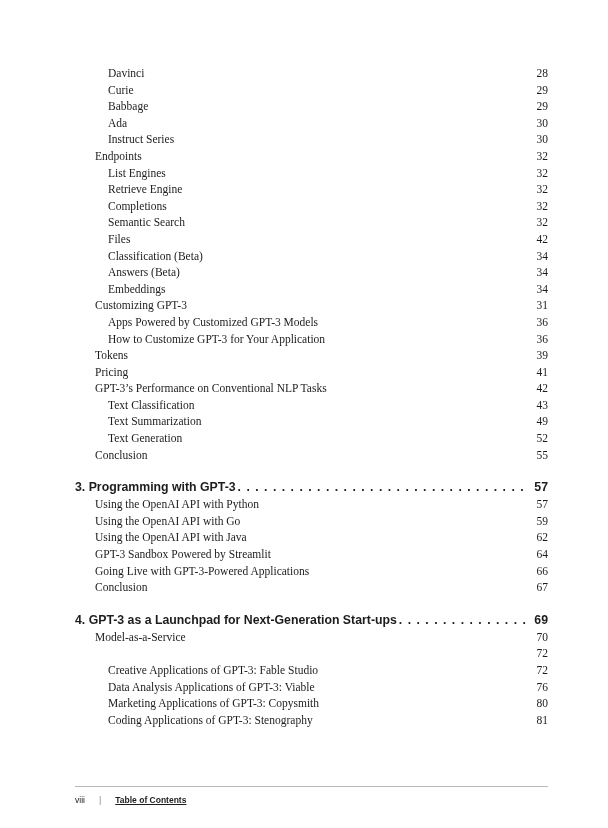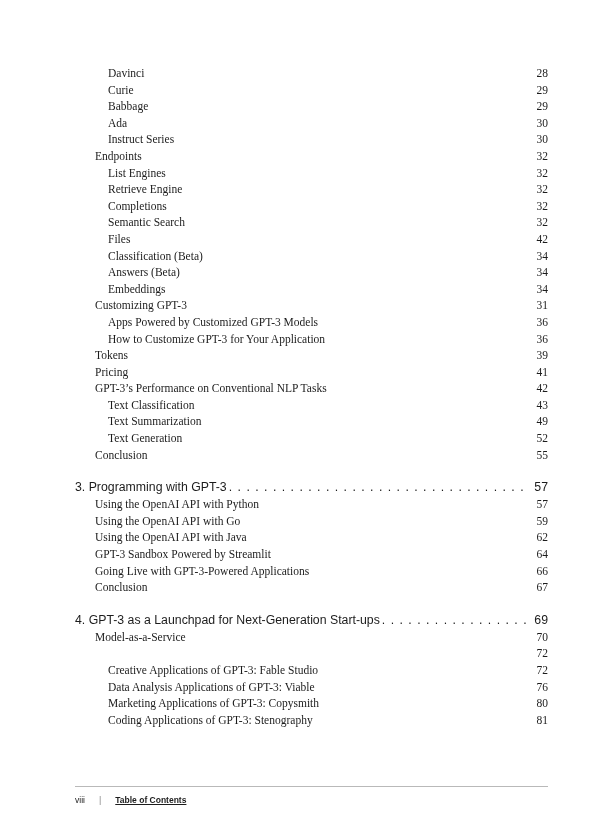--- a/index.html
+++ b/index.html
@@ -26,21 +26,21 @@
     line-height: 16.6px;
     white-space: nowrap;
   }
   .entry .label { white-space: nowrap; }
   .entry .spacer { flex: 1 1 auto; }
   .entry .pagenum { text-align: right; white-space: nowrap; }
   .level-1 { padding-left: 20px; }
   .level-2 { padding-left: 33px; }
   .chapter {
     font-family: "Liberation Sans", sans-serif;
-    font-weight: normal;
+    font-weight: bold;
     font-size: 12.3px;
     line-height: 17px;
     padding-left: 0;
   }
   .gap { margin-top: 16px; }
   .leader {
     flex: 1 1 auto;
     overflow: hidden;
     white-space: nowrap;
     margin: 0 5px 0 2px;

